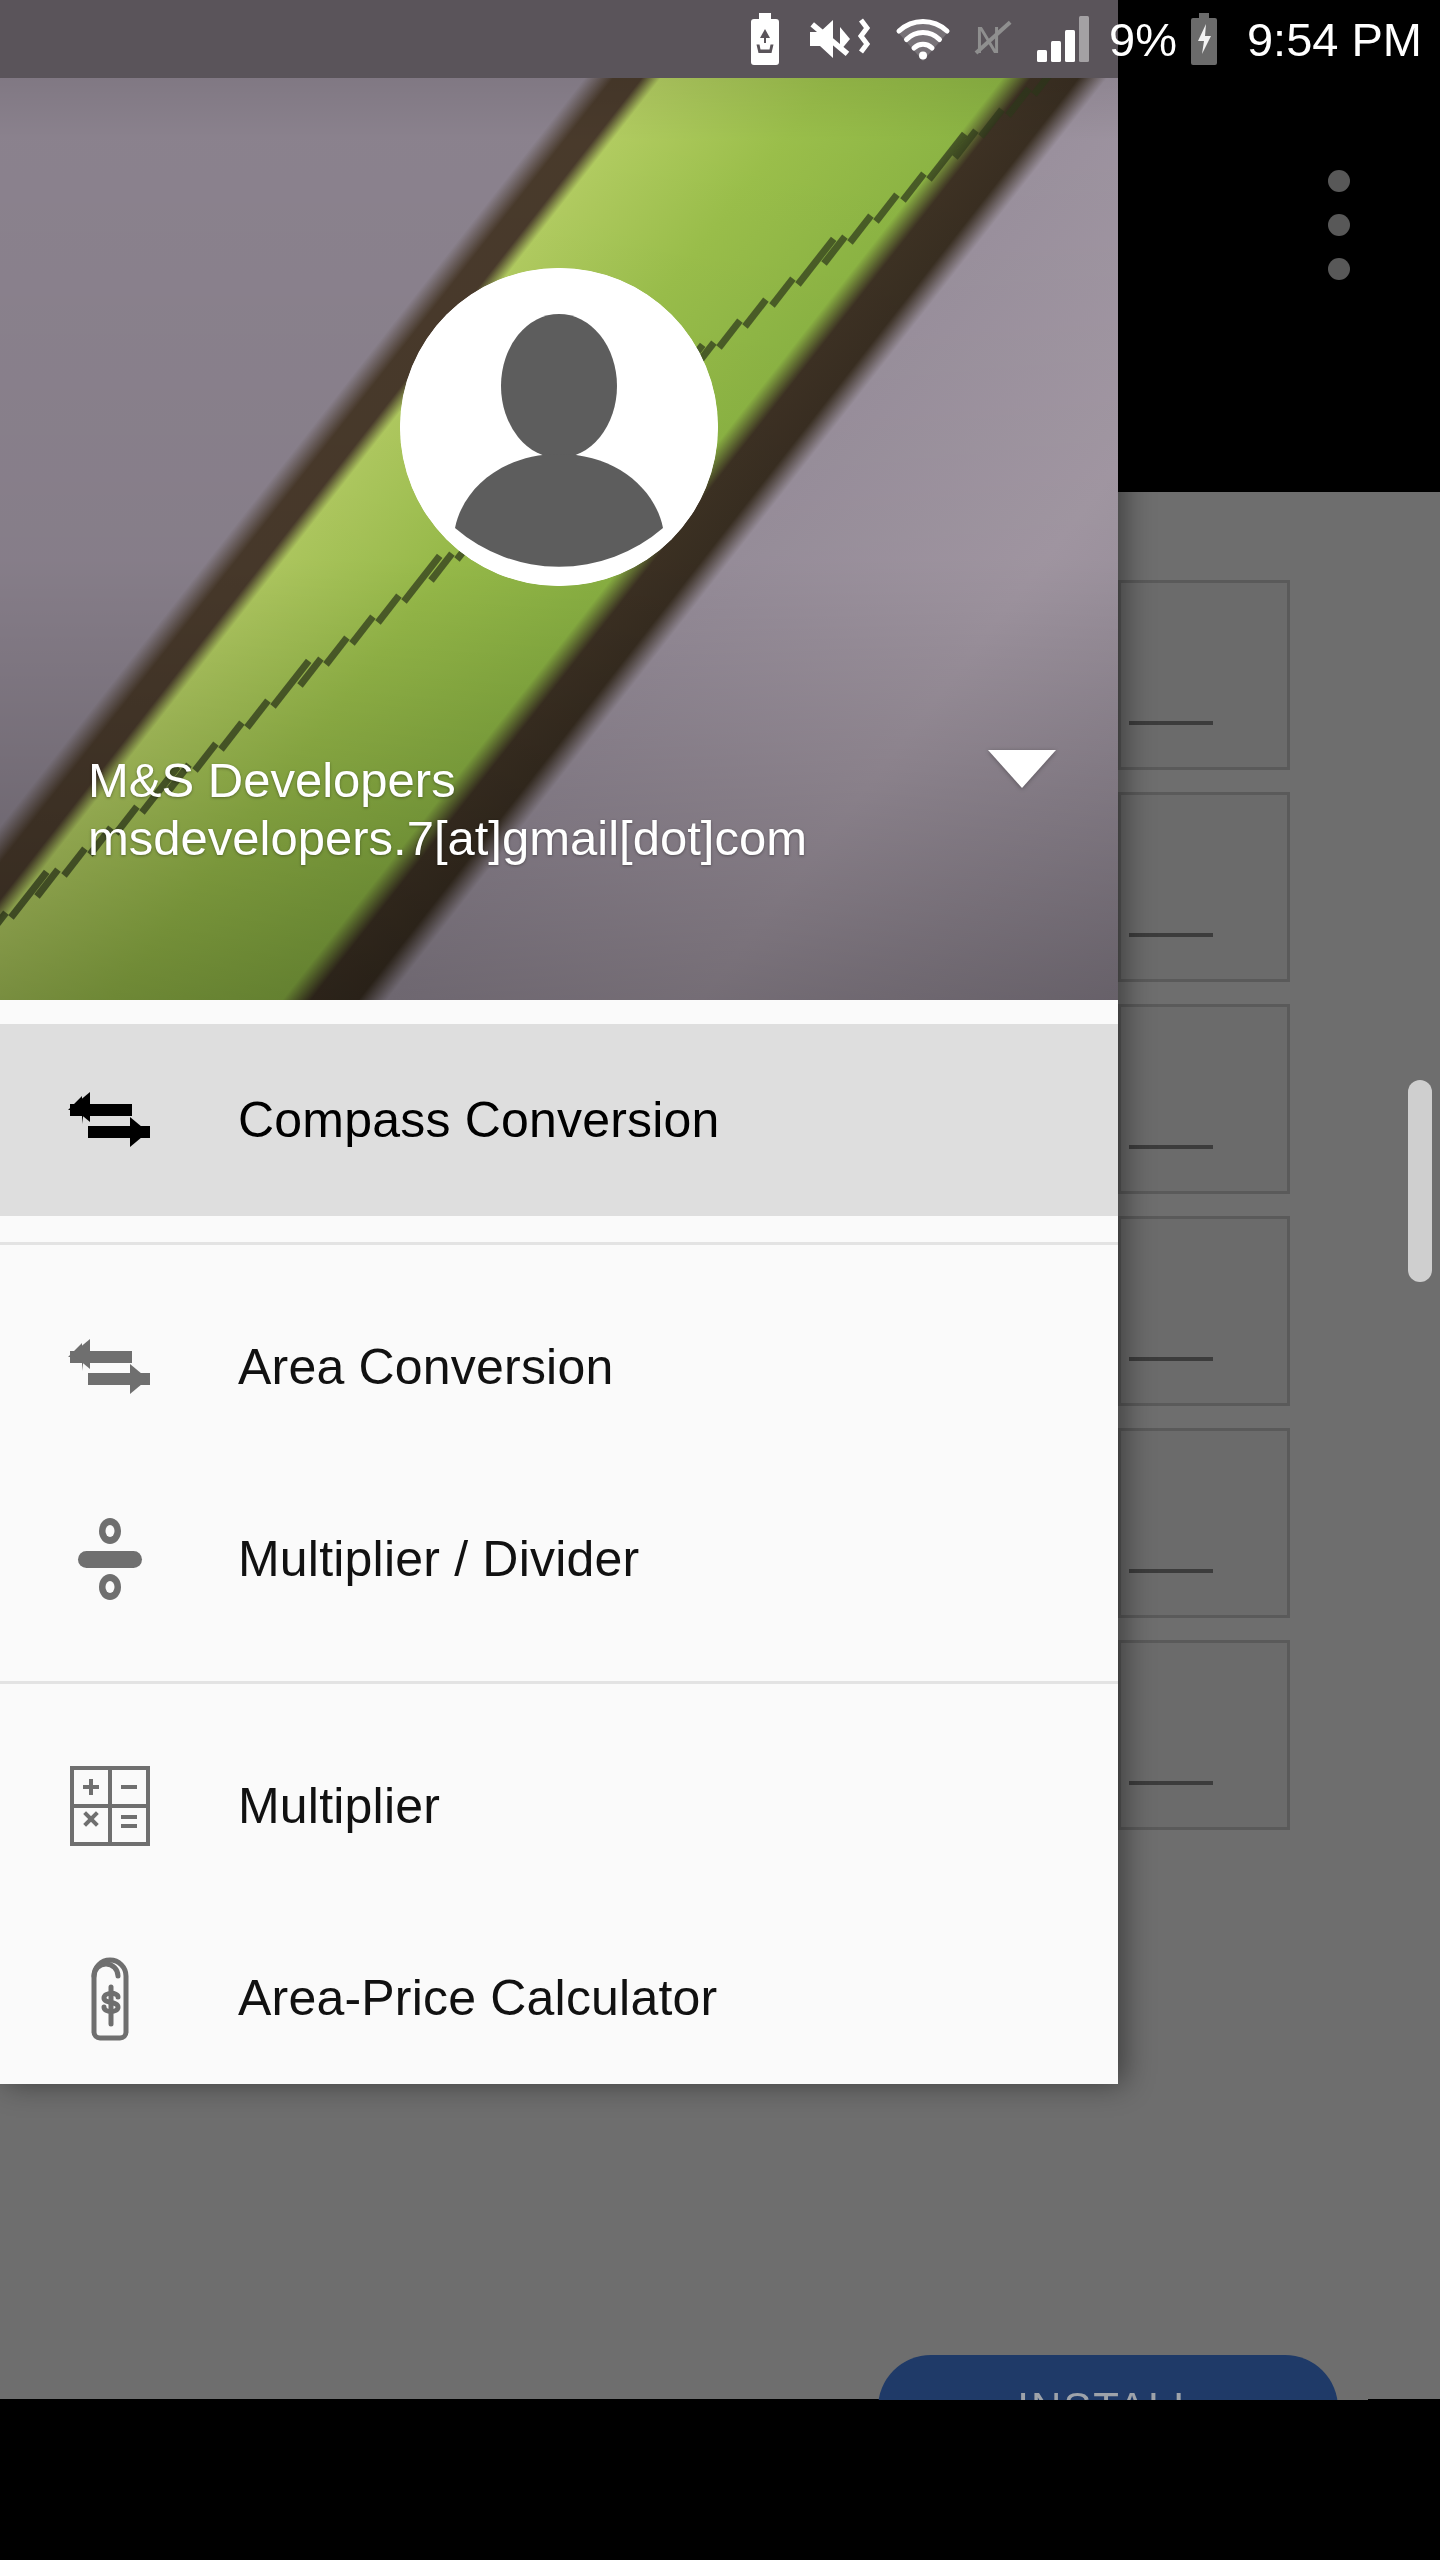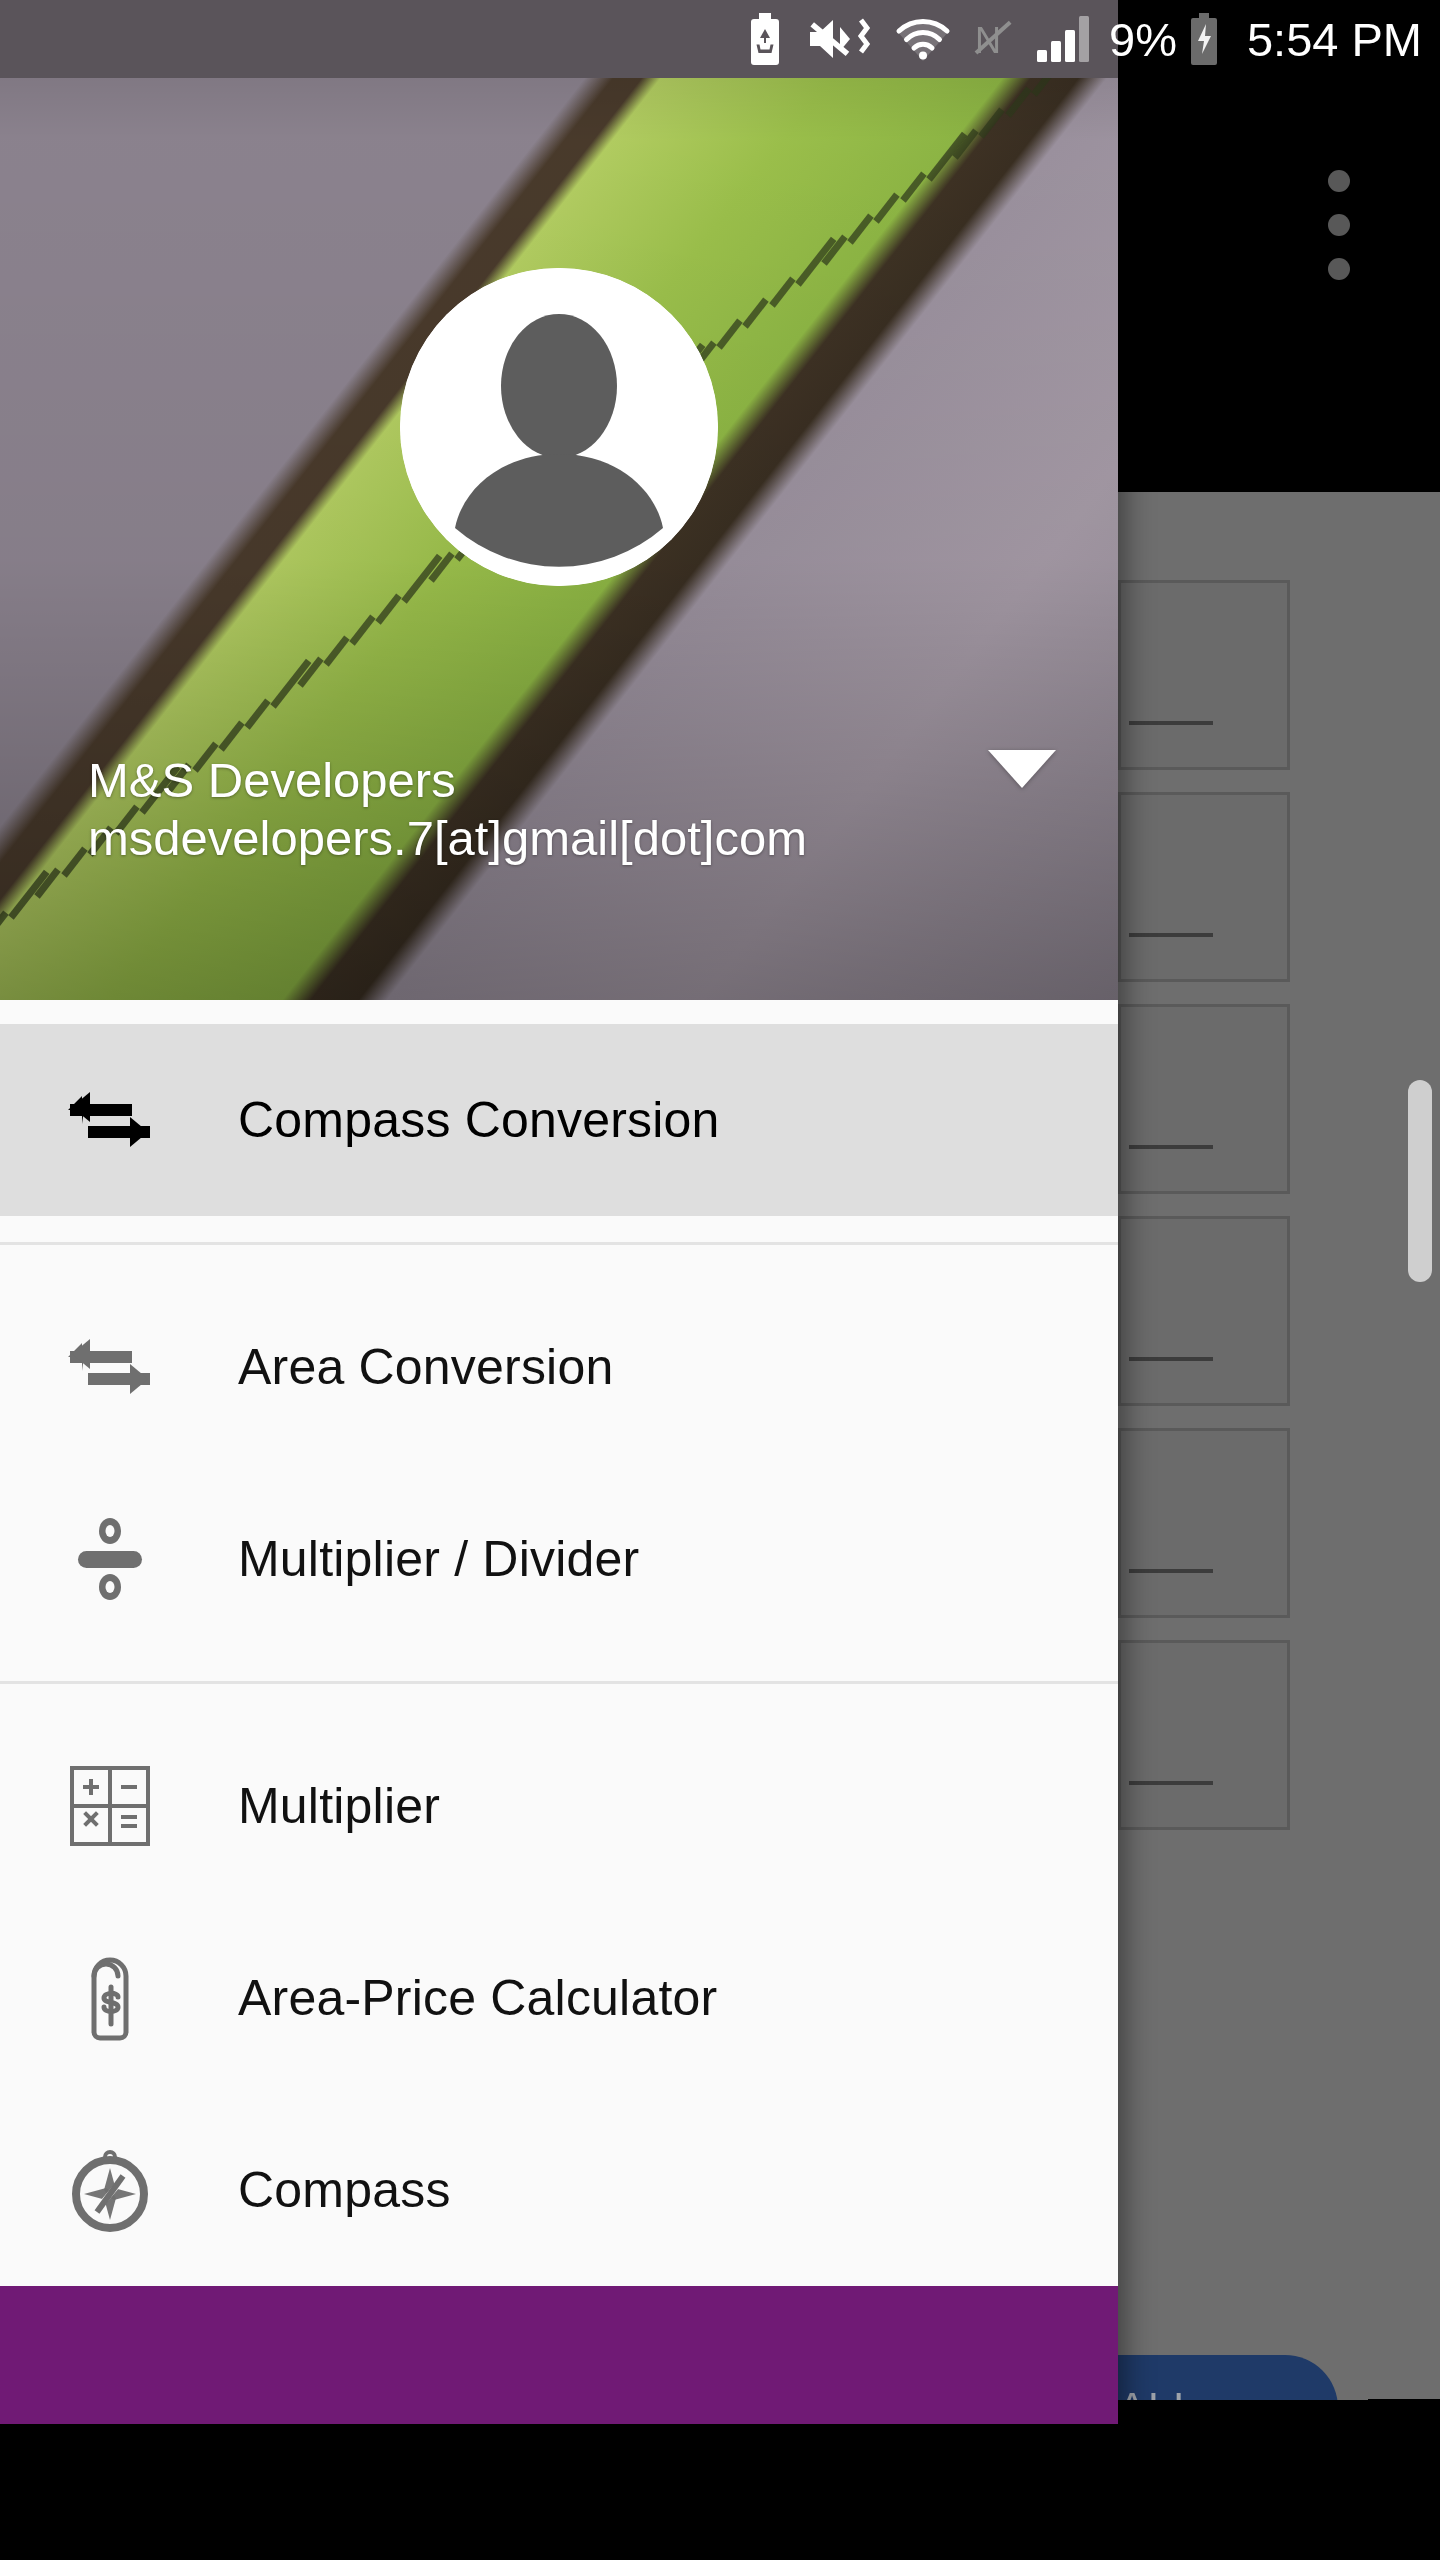--- a/index.html
+++ b/index.html
@@ -64,21 +64,21 @@
   .sb-ic{ display:block; }
   #sb-right{
     position:relative; display:flex; align-items:center; gap:10px;
     color:#fff; font-size:46px; font-weight:400; margin-left:16px;
   }
   #sb-batt-pct{ color:#fff; font-size:47px; }
   #sb-time{ color:#fff; font-size:47px; margin-left:16px; letter-spacing:0px; }
 
   
   #drawer{
-    position:absolute; left:0; top:0; width:1118px; height:2424px;
+    position:absolute; left:0; top:0; width:1118px; height:2084px;
     background:#701a75; z-index:30; overflow:hidden;
     box-shadow: 6px 0 28px rgba(0,0,0,0.45);
   }
   #drawer-header{
     position:relative; width:1118px; height:1000px; overflow:hidden;
   }
   #drawer-photo{
     position:absolute; inset:0;
     background:
       linear-gradient(128deg,
@@ -391,17 +391,17 @@
         <rect fill="#fff" x="44" y="2" width="10" height="46" rx="1.5" opacity="0.45"></rect>
       </svg>
     </div>
 
     <div id="sb-right">
       <span id="sb-batt-pct">9%</span>
       <svg width="34" height="52" viewBox="0 0 34 52">
         <path fill="#6b6b6b" d="M12 0h10v5h6a2 2 0 0 1 2 2v43a2 2 0 0 1-2 2H6a2 2 0 0 1-2-2V7a2 2 0 0 1 2-2h6V0z"></path>
         <path fill="#f2f2f2" d="M19 11l-8 17h6l-2 13 9-18h-6z"></path>
       </svg>
-      <span id="sb-time">5:54 PM</span>
+      <span id="sb-time">9:54 PM</span>
     </div>
   </div>
 
 </div>
 
 </body></html>

